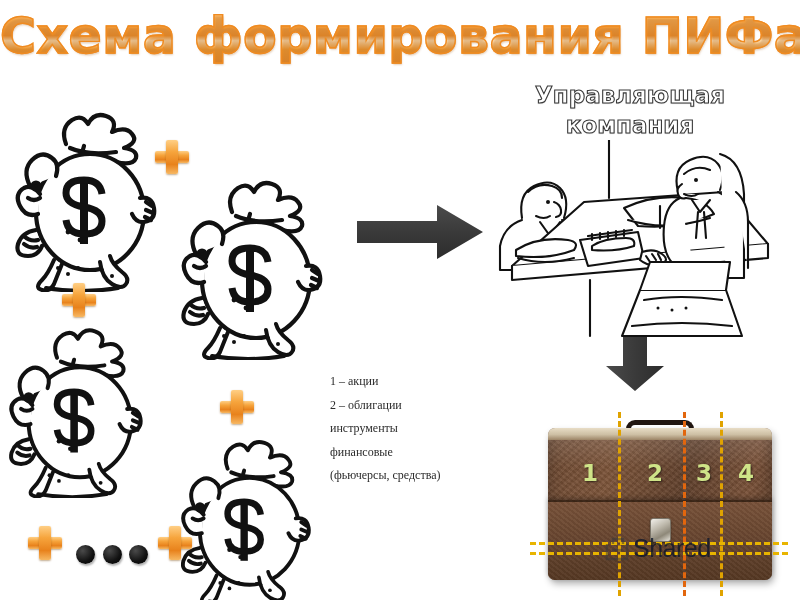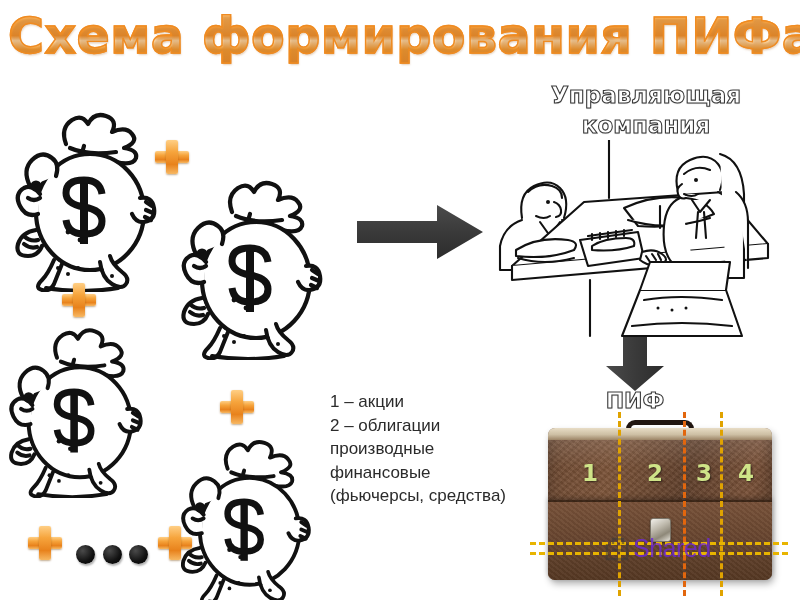--- a/index.html
+++ b/index.html
@@ -26,37 +26,36 @@
     line-height: 62px;
     background: linear-gradient(180deg,
         #ffd9a8 0%, #f9a94a 22%, #f08a1f 48%,
         #ffe0b3 56%, #f39626 70%, #e8801a 100%);
     -webkit-background-clip: text;
     background-clip: text;
     color: transparent;
     -webkit-text-stroke: 1.4px #ef8b22;
     text-shadow: 1px 2px 2px rgba(180,120,60,.35);
     white-space: nowrap;
-    padding-left: 8px;
   }
 
   
   .outline-label {
     position: absolute;
     font-family: "DejaVu Sans", sans-serif;
     font-weight: bold;
     color: #ffffff;
     -webkit-text-stroke: 1.1px #3a3a3a;
     text-shadow: 0 1px 1px rgba(120,120,120,.35);
     white-space: nowrap;
     text-align: center;
   }
   #label-clients { left: 175px; top: 101px; font-size: 25px; }
   #label-mc {
-    left: 526px; top: 80px; width: 240px;
+    left: 510px; top: 80px; width: 240px;
     font-size: 23px; line-height: 30px; white-space: normal;
   }
   #label-pif { left: 580px; top: 388px; width: 110px; font-size: 22px; }
 
   
   .moneybag { position: absolute; }
   .moneybag svg { display: block; width: 100%; height: 100%; }
 
   
   .plus {
@@ -85,23 +84,23 @@
   
   .arrow { position: absolute; }
   .arrow svg { display: block; width: 100%; height: 100%; }
 
   
   #office { position: absolute; left: 492px; top: 140px; width: 300px; height: 215px; }
   #office svg { display: block; width: 100%; height: 100%; }
 
   
   #legend {
-    position: absolute; left: 330px; top: 390px; width: 228px;
-    font-family: Liberation Sans, sans-serif;
-    font-size: 17px;
+    position: absolute; left: 330px; top: 370px; width: 228px;
+    font-family: Liberation Serif, serif;
+    font-size: 12px;
     line-height: 23.5px;
     color: #2b2b2b;
   }
   #legend .ln { white-space: nowrap; }
 
   
   #briefcase-wrap { position: absolute; left: 540px; top: 418px; width: 240px; height: 172px; }
   #case {
     position: absolute; left: 8px; top: 10px; width: 224px; height: 152px;
     border-radius: 7px;
@@ -159,42 +158,41 @@
 
   
   #wm {
     position: absolute; left: 604px; top: 534px;
     display: flex; align-items: center; gap: 3px;
   }
   #wm-icon { width: 26px; height: 26px; opacity: .55; }
   #wm-icon svg { display: block; width: 100%; height: 100%; }
   #wm-text {
     font-family: "Liberation Sans", sans-serif;
-    font-size: 25px; color: #6d28d9; opacity: .8;
+    font-size: 25px; color: #0f172a; opacity: .8;
     letter-spacing: -.5px;
   }
   #wm-badge {
     background: #111; color: #fff;
     font-family: "DejaVu Sans", sans-serif;
     font-weight: bold; font-size: 24px;
     padding: 1px 4px 2px 4px;
     letter-spacing: -1px;
     border: 2px solid #fff;
     box-shadow: 0 0 0 1px #111;
   }
 </style>
 </head>
 <body>
 
 <div id="stage">
 
   <div id="title">Схема формирования ПИФа</div>
 
   <div id="label-mc" class="outline-label">Управляющая компания</div>
-  <div id="label-pif" class="outline-label">ПИФ</div>
 
   <div class="moneybag" style="left:6px;  top:102px; width:160px; height:190px;">
     <svg viewBox="0 0 160 190" xmlns="http://www.w3.org/2000/svg">
       <g fill="none" stroke="#111" stroke-width="4.2" stroke-linecap="round" stroke-linejoin="round">
         <path d="M60 42 q-6 -16 6 -24 q10 -6 16 4 q6 -12 18 -8 q12 4 6 16 q14 -6 20 2 q7 8 -8 14 q14 2 12 10 q-3 8 -20 4" fill="#fff"></path>
         <path d="M64 46 q18 8 46 4"></path>
         <path d="M78 44 q-4 10 2 16"></path>
         <ellipse cx="84" cy="110" rx="54" ry="58" fill="#fff"></ellipse>
         <path d="M34 92 q-8 -10 -16 -6 q-10 6 -4 18 q6 12 18 8" fill="#fff"></path>
         <path d="M24 84 q-8 -16 2 -26 q10 -10 20 -2 q8 6 4 18" fill="#fff"></path>
@@ -434,21 +432,21 @@
         <circle cx="166" cy="168" r="1.5" fill="#111" stroke="none"></circle>
         <circle cx="180" cy="170" r="1.5" fill="#111" stroke="none"></circle>
         <circle cx="194" cy="168" r="1.5" fill="#111" stroke="none"></circle>
       </g>
     </svg>
   </div>
 
   <div id="legend">
     <div class="ln">1 – акции</div>
     <div class="ln">2 – облигации</div>
-    <div class="ln">производные</div>
+    <div class="ln">инструменты</div>
     <div class="ln">финансовые</div>
     <div class="ln">(фьючерсы, средства)</div>
   </div>
 
   <div id="briefcase-wrap">
     <div id="handle"></div>
     <div id="case"></div>
     <div id="case-top"></div>
     <div id="case-flap"></div>
     <div id="clasp"></div>

